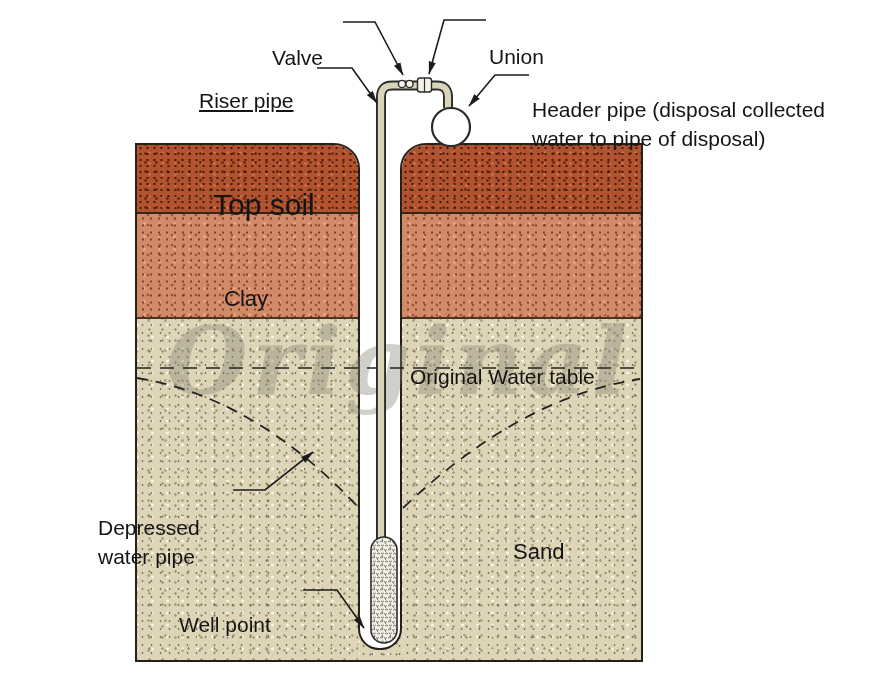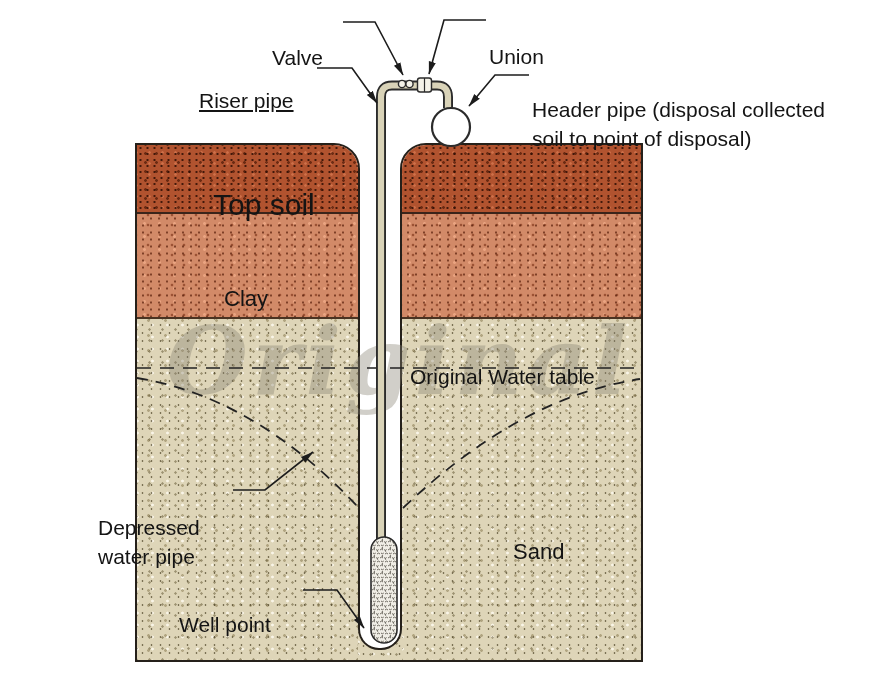--- a/index.html
+++ b/index.html
@@ -135,21 +135,21 @@
     <path d="M317 68 L352 68 L377 103" stroke="#1c1c1c" stroke-width="1.6" fill="none" marker-end="url(#arr)"></path>
     <path d="M529 75 L495 75 L469 106" stroke="#1c1c1c" stroke-width="1.6" fill="none" marker-end="url(#arr)"></path>
     <path d="M233 490 L265 490 L313 452" stroke="#1c1c1c" stroke-width="1.6" fill="none" marker-end="url(#arr)"></path>
     <path d="M303 590 L337 590 L364 628" stroke="#1c1c1c" stroke-width="1.6" fill="none" marker-end="url(#arr)"></path>
   </svg>
 
   <div class="lbl lbl-valve">Valve</div>
   <div class="lbl lbl-union">Union</div>
   <div class="lbl lbl-riser">Riser pipe</div>
 
-  <div class="lbl lbl-2line lbl-header"><span>Header pipe (disposal collected</span><br><span>soil to point of disposal)</span></div>
+  <div class="lbl lbl-2line lbl-header"><span>Header pipe (disposal collected</span><br><span>water to pipe of disposal)</span></div>
 
   <div class="lbl lbl-topsoil">Top soil</div>
   <div class="lbl lbl-clay">Clay</div>
   <div class="lbl lbl-owt">Original Water table</div>
   <div class="lbl lbl-sand">Sand</div>
 
   <div class="lbl lbl-2line lbl-depressed"><span>Depressed</span><br><span>water pipe</span></div>
 
   <div class="lbl lbl-wellpoint">Well point</div>
 

